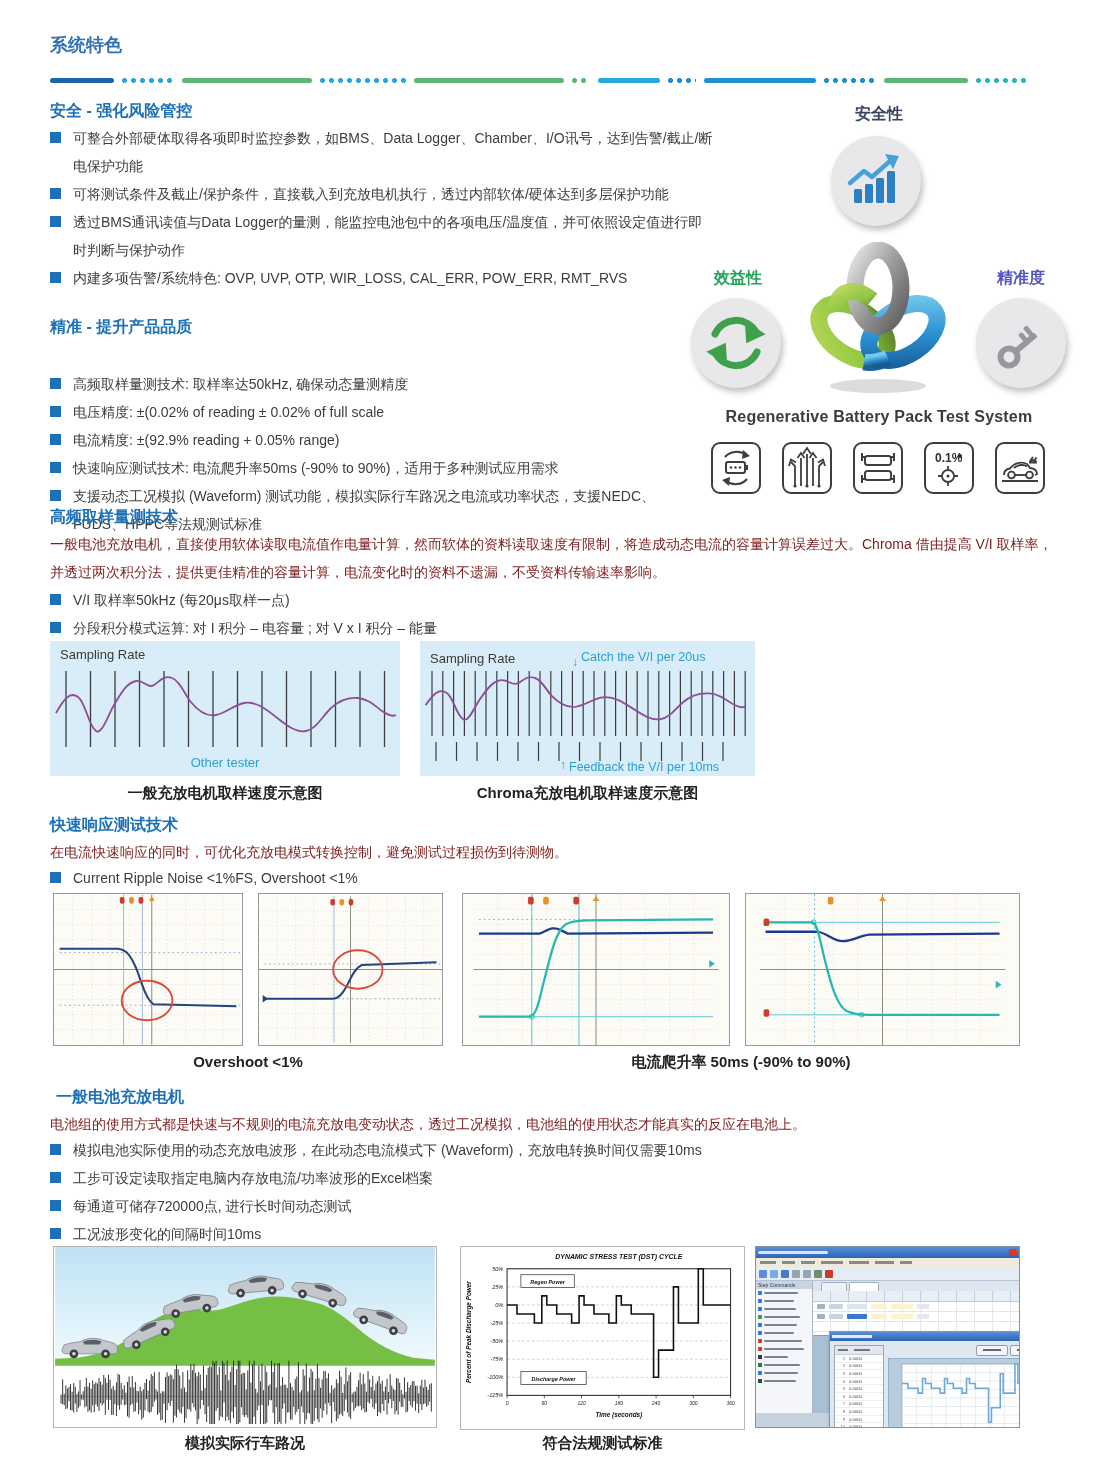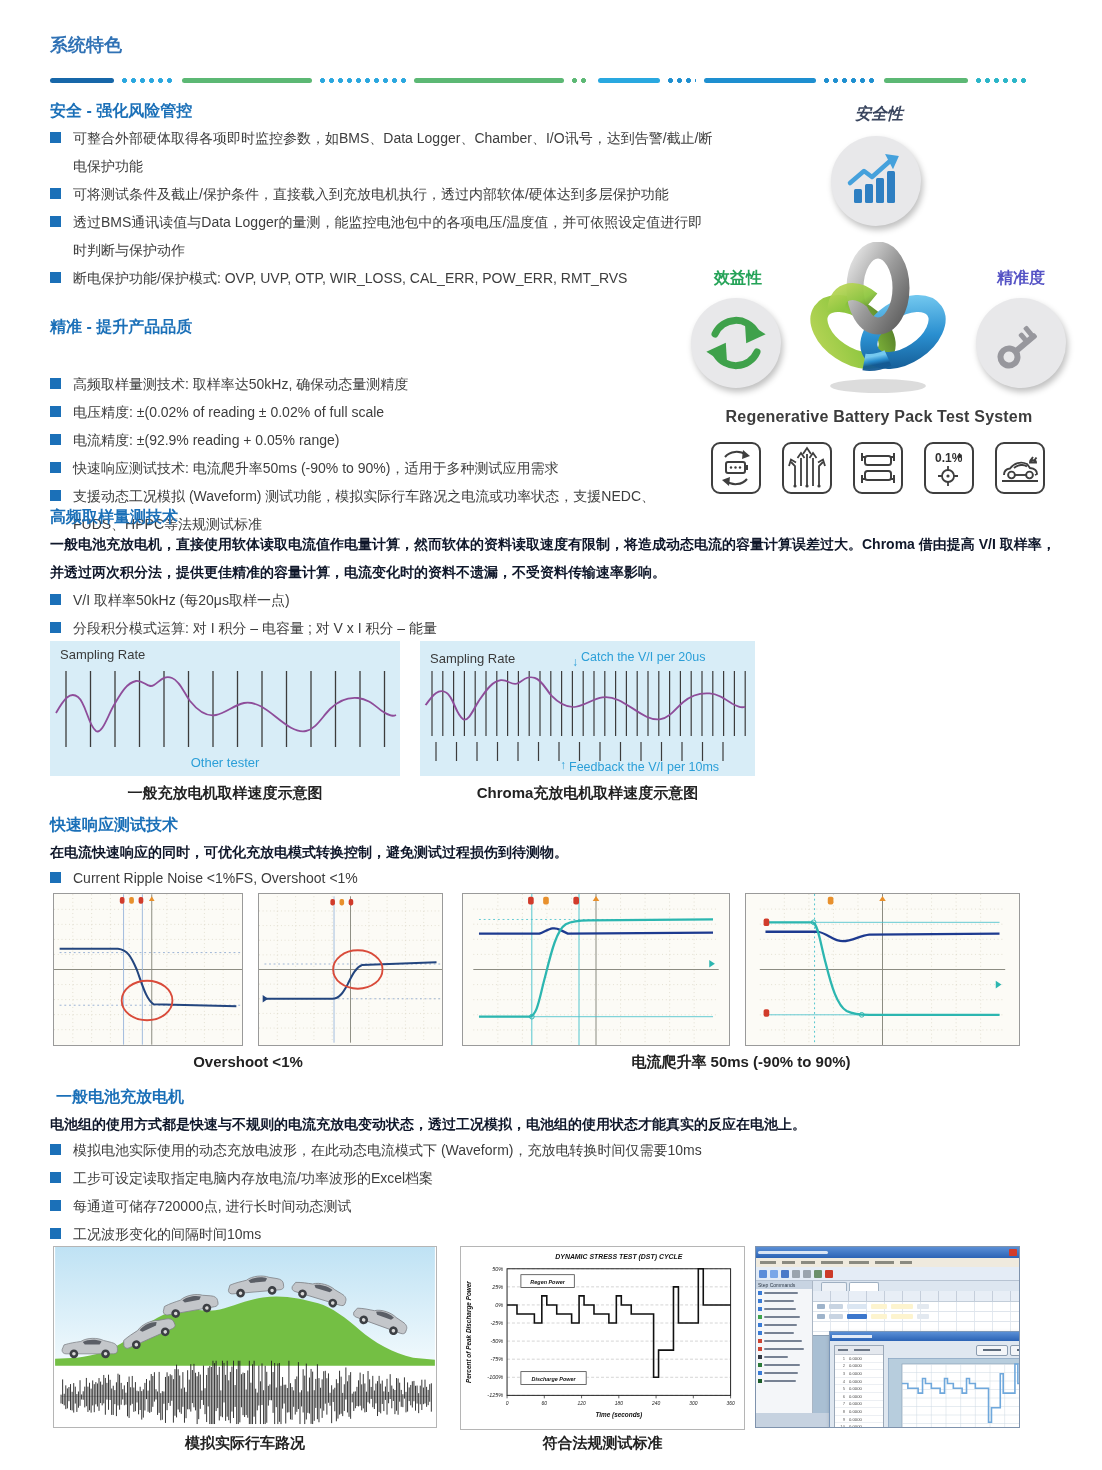--- a/index.html
+++ b/index.html
@@ -1,21 +1,21 @@
 <!DOCTYPE html>
 <html><head>
 <meta charset="utf-8">
 <style>
   html,body{margin:0;padding:0;background:#ffffff;}
   body{font-family:"Liberation Sans","DejaVu Sans",sans-serif;}
   .page{position:relative;width:1102px;height:1470px;background:#fff;overflow:hidden;}
   .abs{position:absolute;}
   .h1{font-size:18px;font-weight:bold;color:#3072b5;}
   .h2{font-size:16px;font-weight:bold;color:#1b70b8;}
-  .body-text{font-size:14px;color:#0f172a;line-height:28px;font-weight:bold;}
+  .body-text{font-size:14px;color:#7f1d1d;line-height:28px;}
   ul.blist{list-style:none;margin:0;padding:0;}
   ul.blist li{position:relative;padding-left:23px;font-size:14px;color:#3d3d3d;line-height:28px;}
   ul.blist li::before{content:"";position:absolute;left:0;top:8px;width:11px;height:11px;background:#1b70b8;}
   .divider{display:flex;align-items:center;gap:8px;}
   .dv{height:5px;border-radius:2.5px;flex:none;}
   .dvd{height:5px;flex:none;background-repeat:repeat-x;background-size:9px 5px;background-position:0 0;}
   .caption{font-size:15px;font-weight:bold;color:#222;text-align:center;}
   .panel{background:#d8edf7;}
   .triad-label{font-size:16px;font-weight:bold;text-align:center;}
   .circle{border-radius:50%;background:#e8e8ea;box-shadow:2px 4px 6px rgba(0,0,0,0.25);}
@@ -76,25 +76,25 @@
     <span class="dvd" style="width:52px;background-image:radial-gradient(circle at 2.5px 2.5px,#1e8fd0 2.2px,transparent 2.7px)"></span>
     <span class="dv" style="width:84px;background:#5cb874"></span>
     <span class="dvd" style="width:50px;background-image:radial-gradient(circle at 2.5px 2.5px,#2ab5c8 2.2px,transparent 2.7px)"></span>
   </div>
 
   <div class="abs h2" style="left:50px;top:101px;">安全 - 强化风险管控</div>
   <ul class="blist abs" style="left:50px;top:124px;width:665px;">
     <li>可整合外部硬体取得各项即时监控参数，如BMS、Data Logger、Chamber、I/O讯号，达到告警/截止/断电保护功能</li>
     <li>可将测试条件及截止/保护条件，直接载入到充放电机执行，透过内部软体/硬体达到多层保护功能</li>
     <li>透过BMS通讯读值与Data Logger的量测，能监控电池包中的各项电压/温度值，并可依照设定值进行即时判断与保护动作</li>
-    <li>断电保护功能/保护模式: OVP, UVP, OTP, WIR_LOSS, CAL_ERR, POW_ERR, RMT_RVS</li>
+    <li>内建多项告警/系统特色: OVP, UVP, OTP, WIR_LOSS, CAL_ERR, POW_ERR, RMT_RVS</li>
   </ul>
 
   <div class="abs" style="left:678px;top:96px;width:402px;height:410px;">
-    <div class="abs triad-label" style="left:0;right:0;top:8px;color:#39455e;font-style:italic;">安全性</div>
+    <div class="abs triad-label" style="left:0;right:0;top:8px;color:#39455e;">安全性</div>
 
     <div class="abs circle" style="left:153px;top:40px;width:90px;height:90px;">
       <svg width="90" height="90" viewBox="-45 -45 90 90">
         <rect x="-22" y="8" width="8" height="14" rx="1.5" fill="#2e7fc2"></rect>
         <rect x="-11" y="3" width="8" height="19" rx="1.5" fill="#2e7fc2"></rect>
         <rect x="0" y="-3" width="8" height="25" rx="1.5" fill="#2e7fc2"></rect>
         <rect x="11" y="-10" width="8" height="32" rx="1.5" fill="#2e7fc2"></rect>
         <path d="M-26,2 L-12,-10 L-4,-4 L14,-20" fill="none" stroke="#45a1dc" stroke-width="4.5" stroke-linecap="round" stroke-linejoin="round"></path>
         <path d="M8,-26 L22,-26 L18,-12 Z" fill="#45a1dc" transform="rotate(8 15 -19)"></path>
       </svg>

